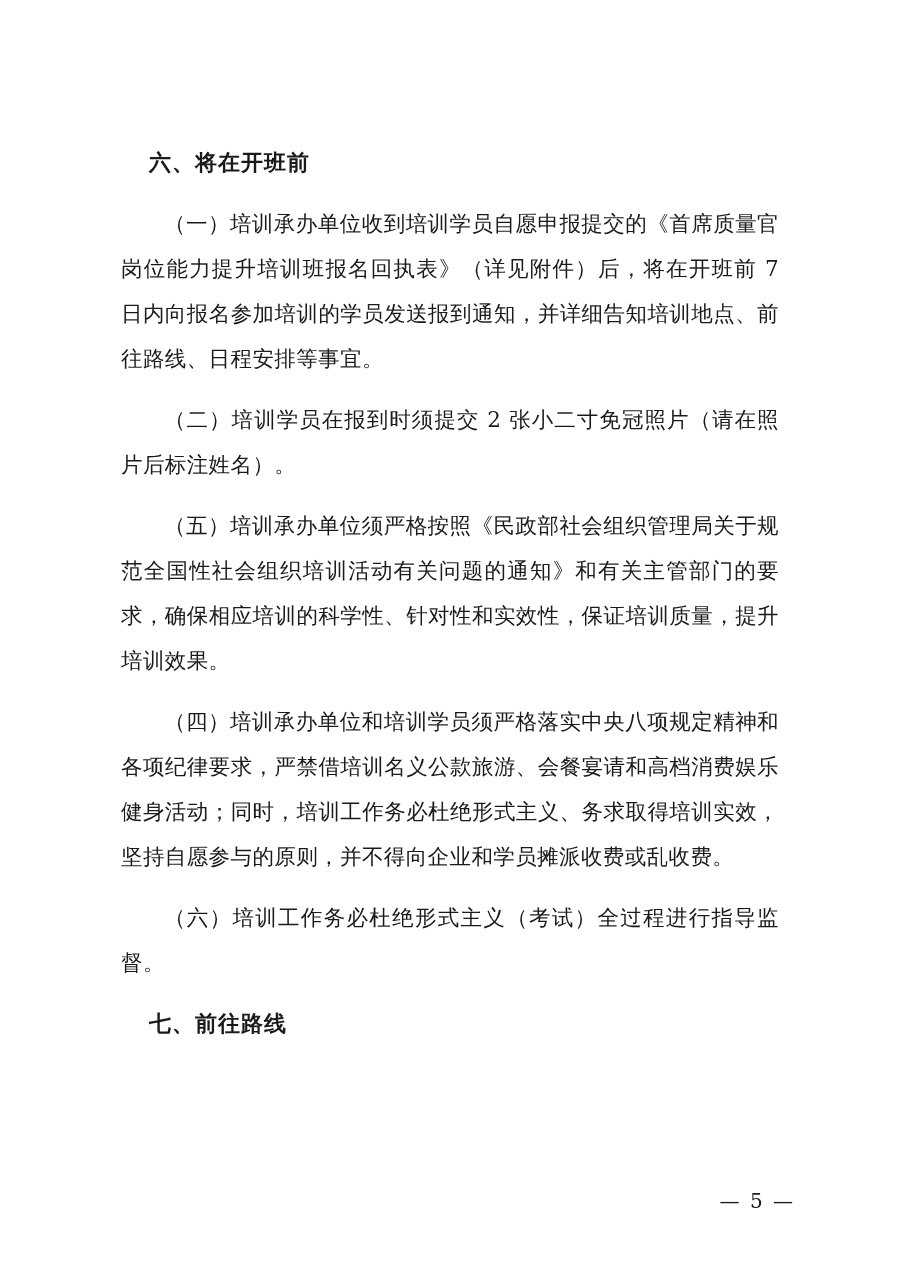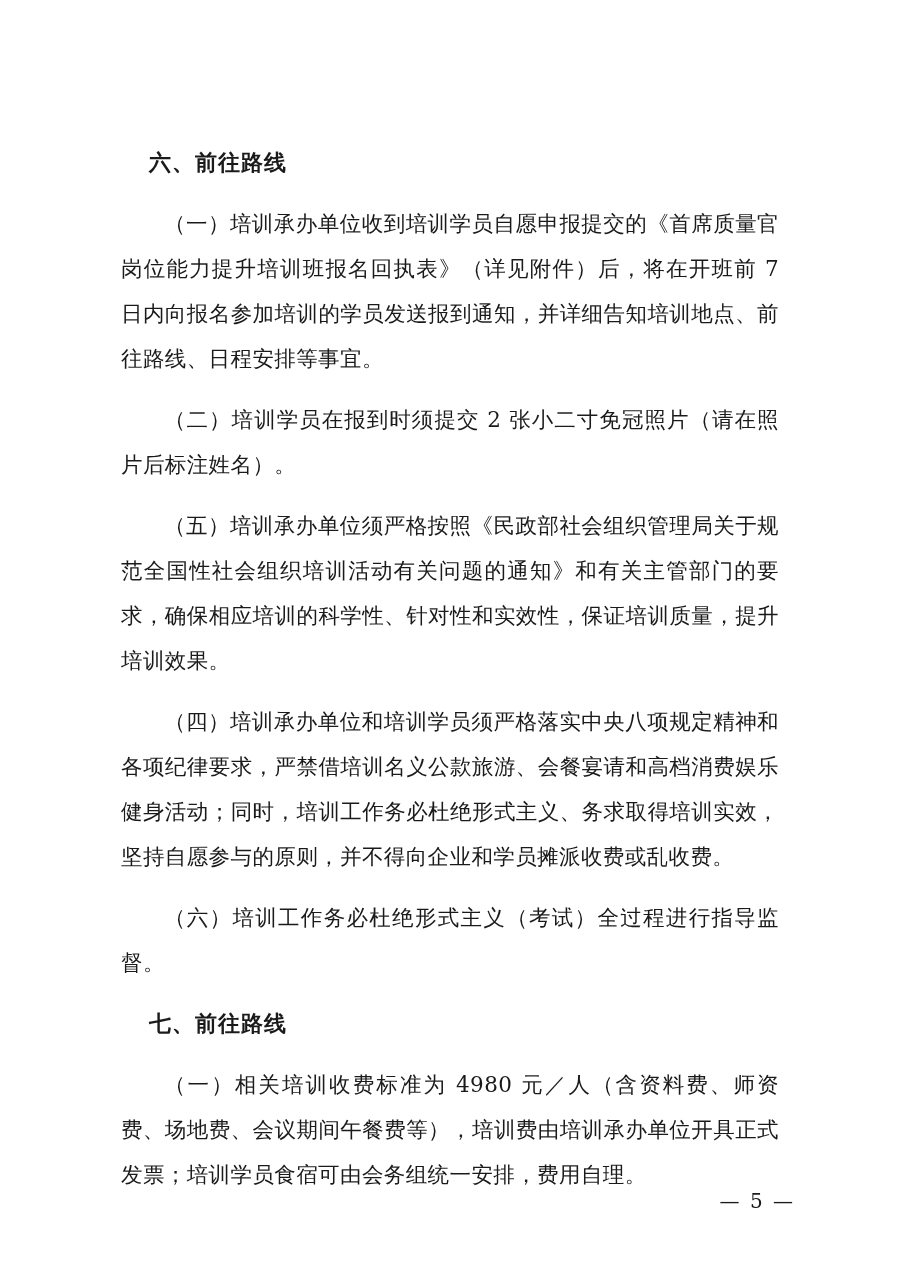--- a/index.html
+++ b/index.html
@@ -46,33 +46,32 @@
     color: #1a1a1a;
     font-family: "DejaVu Serif", "Liberation Serif", serif;
   }
 </style>
 </head>
 <body>
 
 <div class="page">
   <div class="doc-body">
 
-    <p class="heading">六、前往路线</p>
+    <p class="heading">六、将在开班前</p>
 
     <p class="para">（一）培训承办单位收到培训学员自愿申报提交的《首席质量官岗位能力提升培训班报名回执表》（详见附件）后，将在开班前 7 日内向报名参加培训的学员发送报到通知，并详细告知培训地点、前往路线、日程安排等事宜。</p>
 
     <p class="para">（二）培训学员在报到时须提交 2 张小二寸免冠照片（请在照片后标注姓名）。</p>
 
 
     <p class="para">（五）培训承办单位须严格按照《民政部社会组织管理局关于规范全国性社会组织培训活动有关问题的通知》和有关主管部门的要求，确保相应培训的科学性、针对性和实效性，保证培训质量，提升培训效果。</p>
 
     <p class="para">（四）培训承办单位和培训学员须严格落实中央八项规定精神和各项纪律要求，严禁借培训名义公款旅游、会餐宴请和高档消费娱乐健身活动；同时，培训工作务必杜绝形式主义、务求取得培训实效，坚持自愿参与的原则，并不得向企业和学员摊派收费或乱收费。</p>
 
     <p class="para">（六）培训工作务必杜绝形式主义（考试）全过程进行指导监督。</p>
 
     <p class="heading">七、前往路线</p>
 
-    <p class="para">（一）相关培训收费标准为 4980 元／人（含资料费、师资费、场地费、会议期间午餐费等），培训费由培训承办单位开具正式发票；培训学员食宿可由会务组统一安排，费用自理。</p>
 
   </div>
 
   <div class="page-number">— 5 —</div>
 </div>
 
 </body></html>

